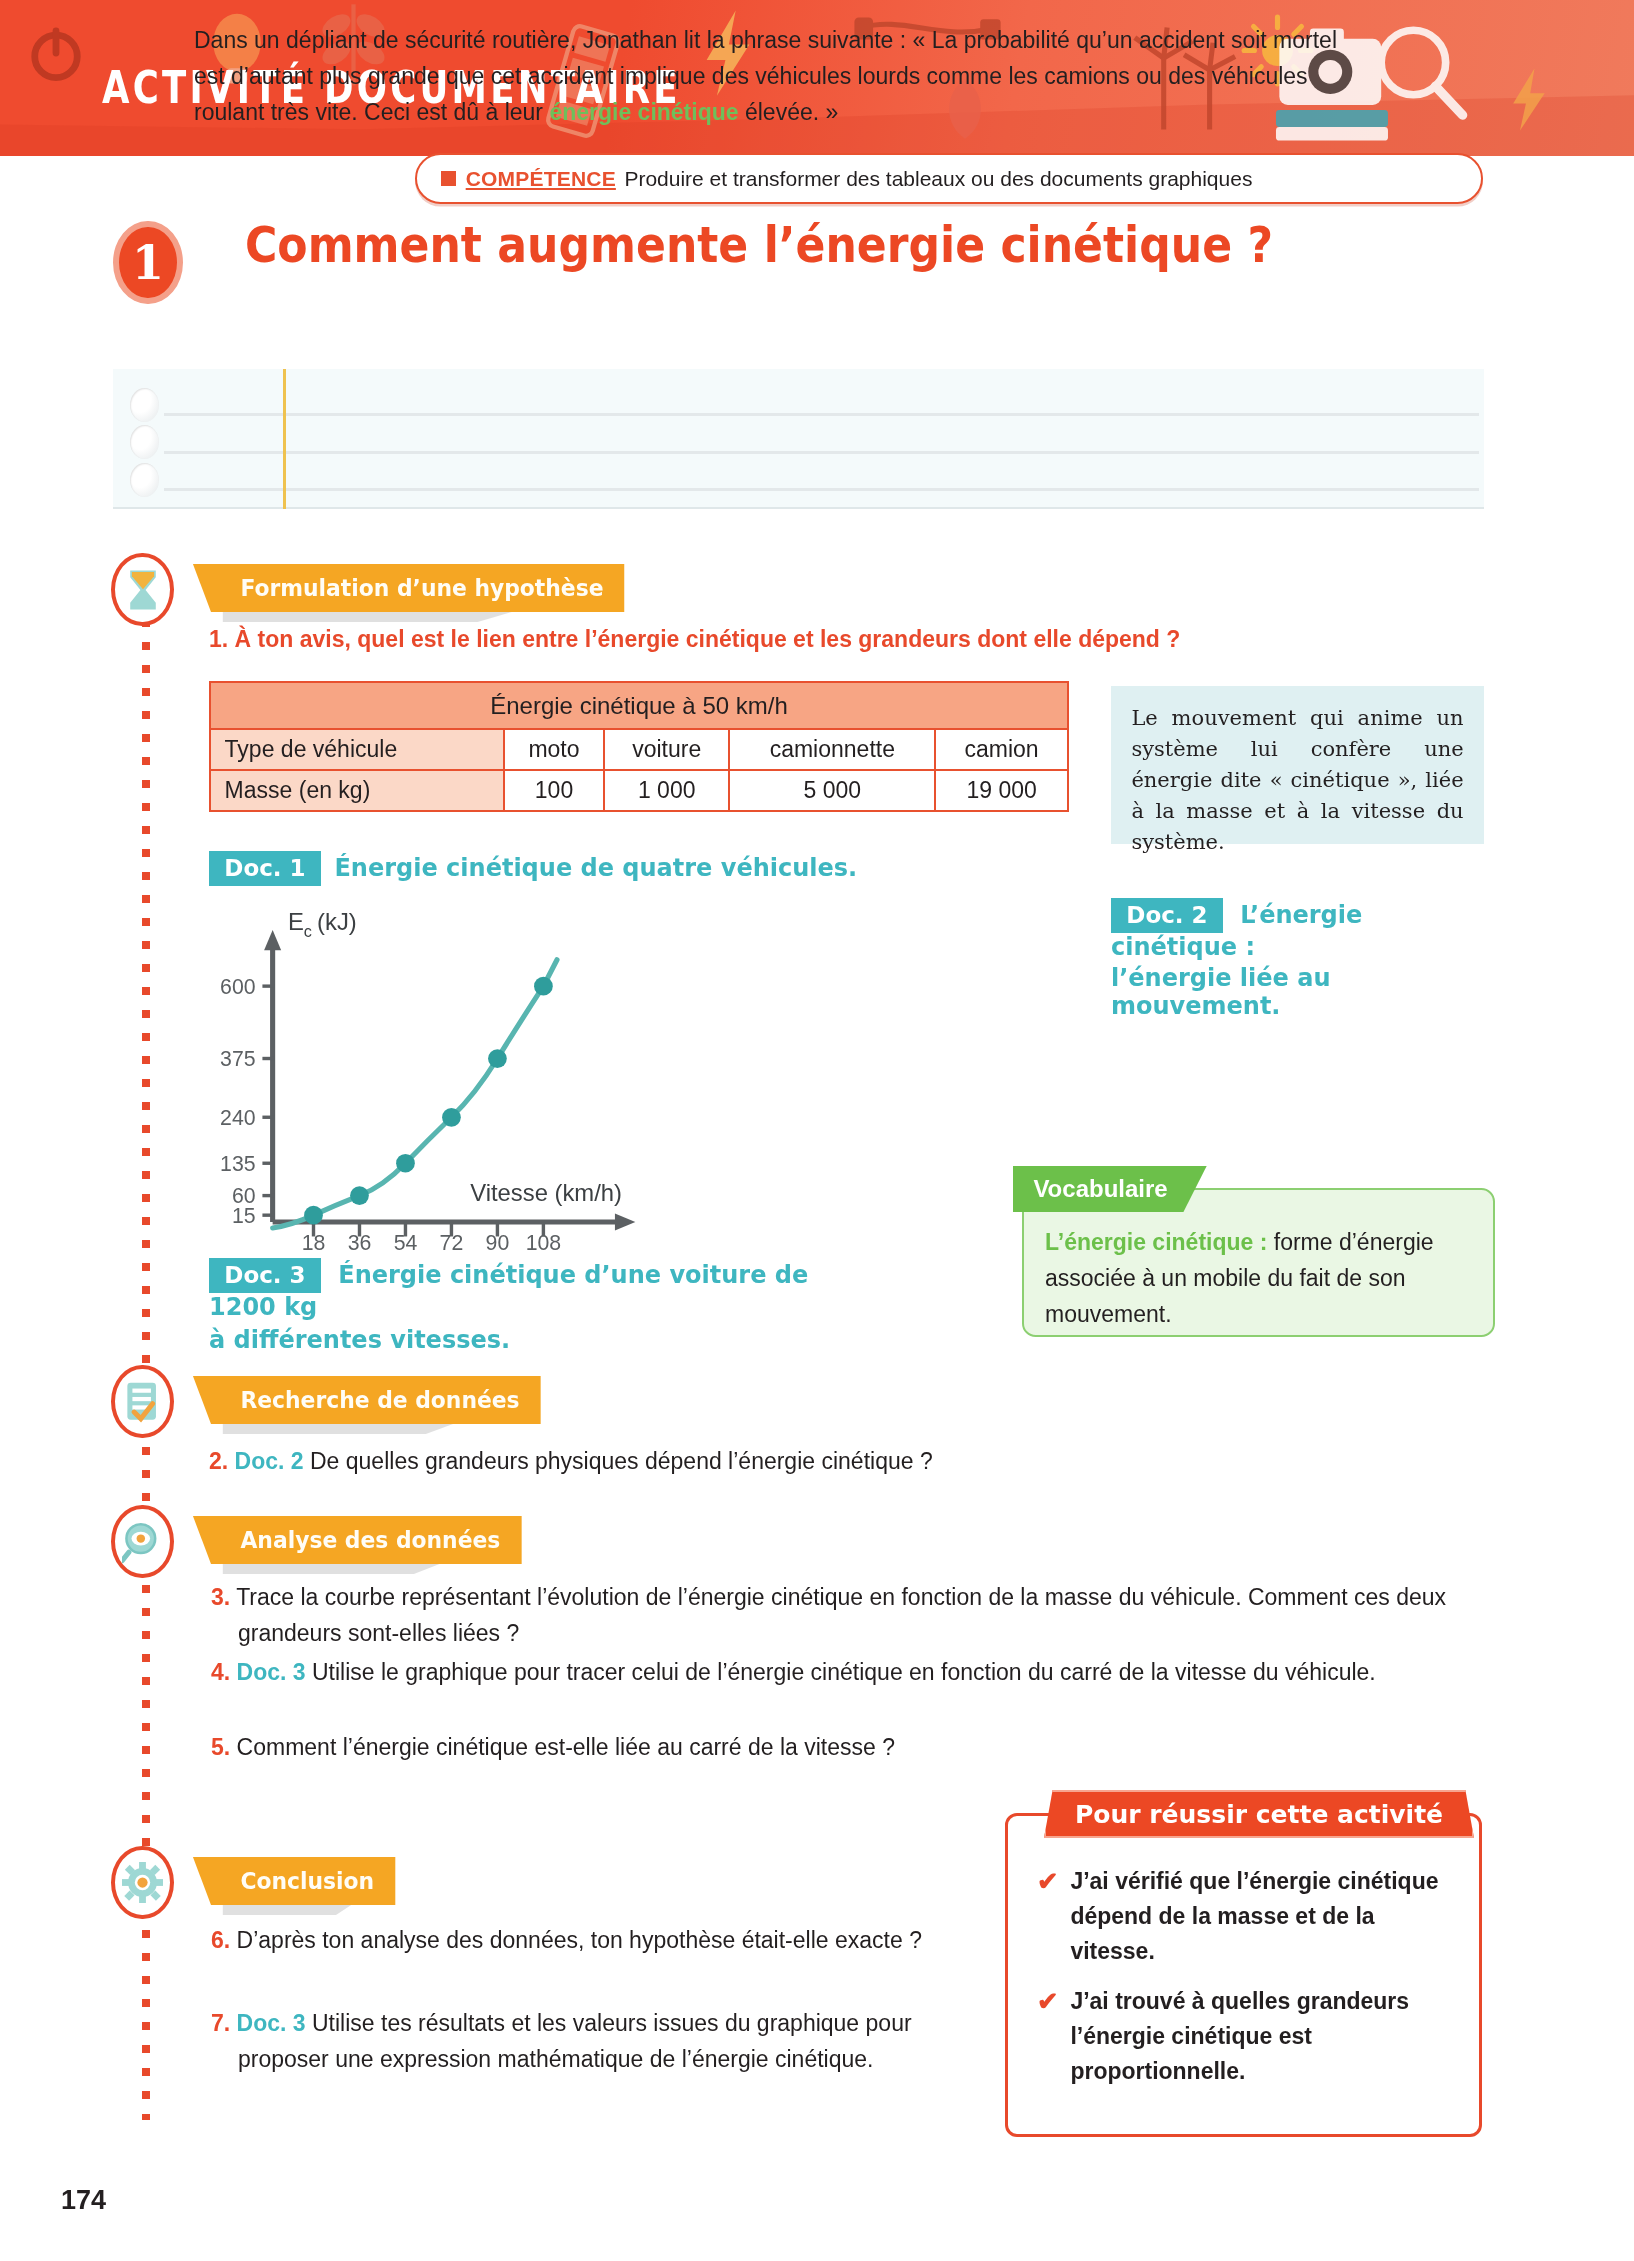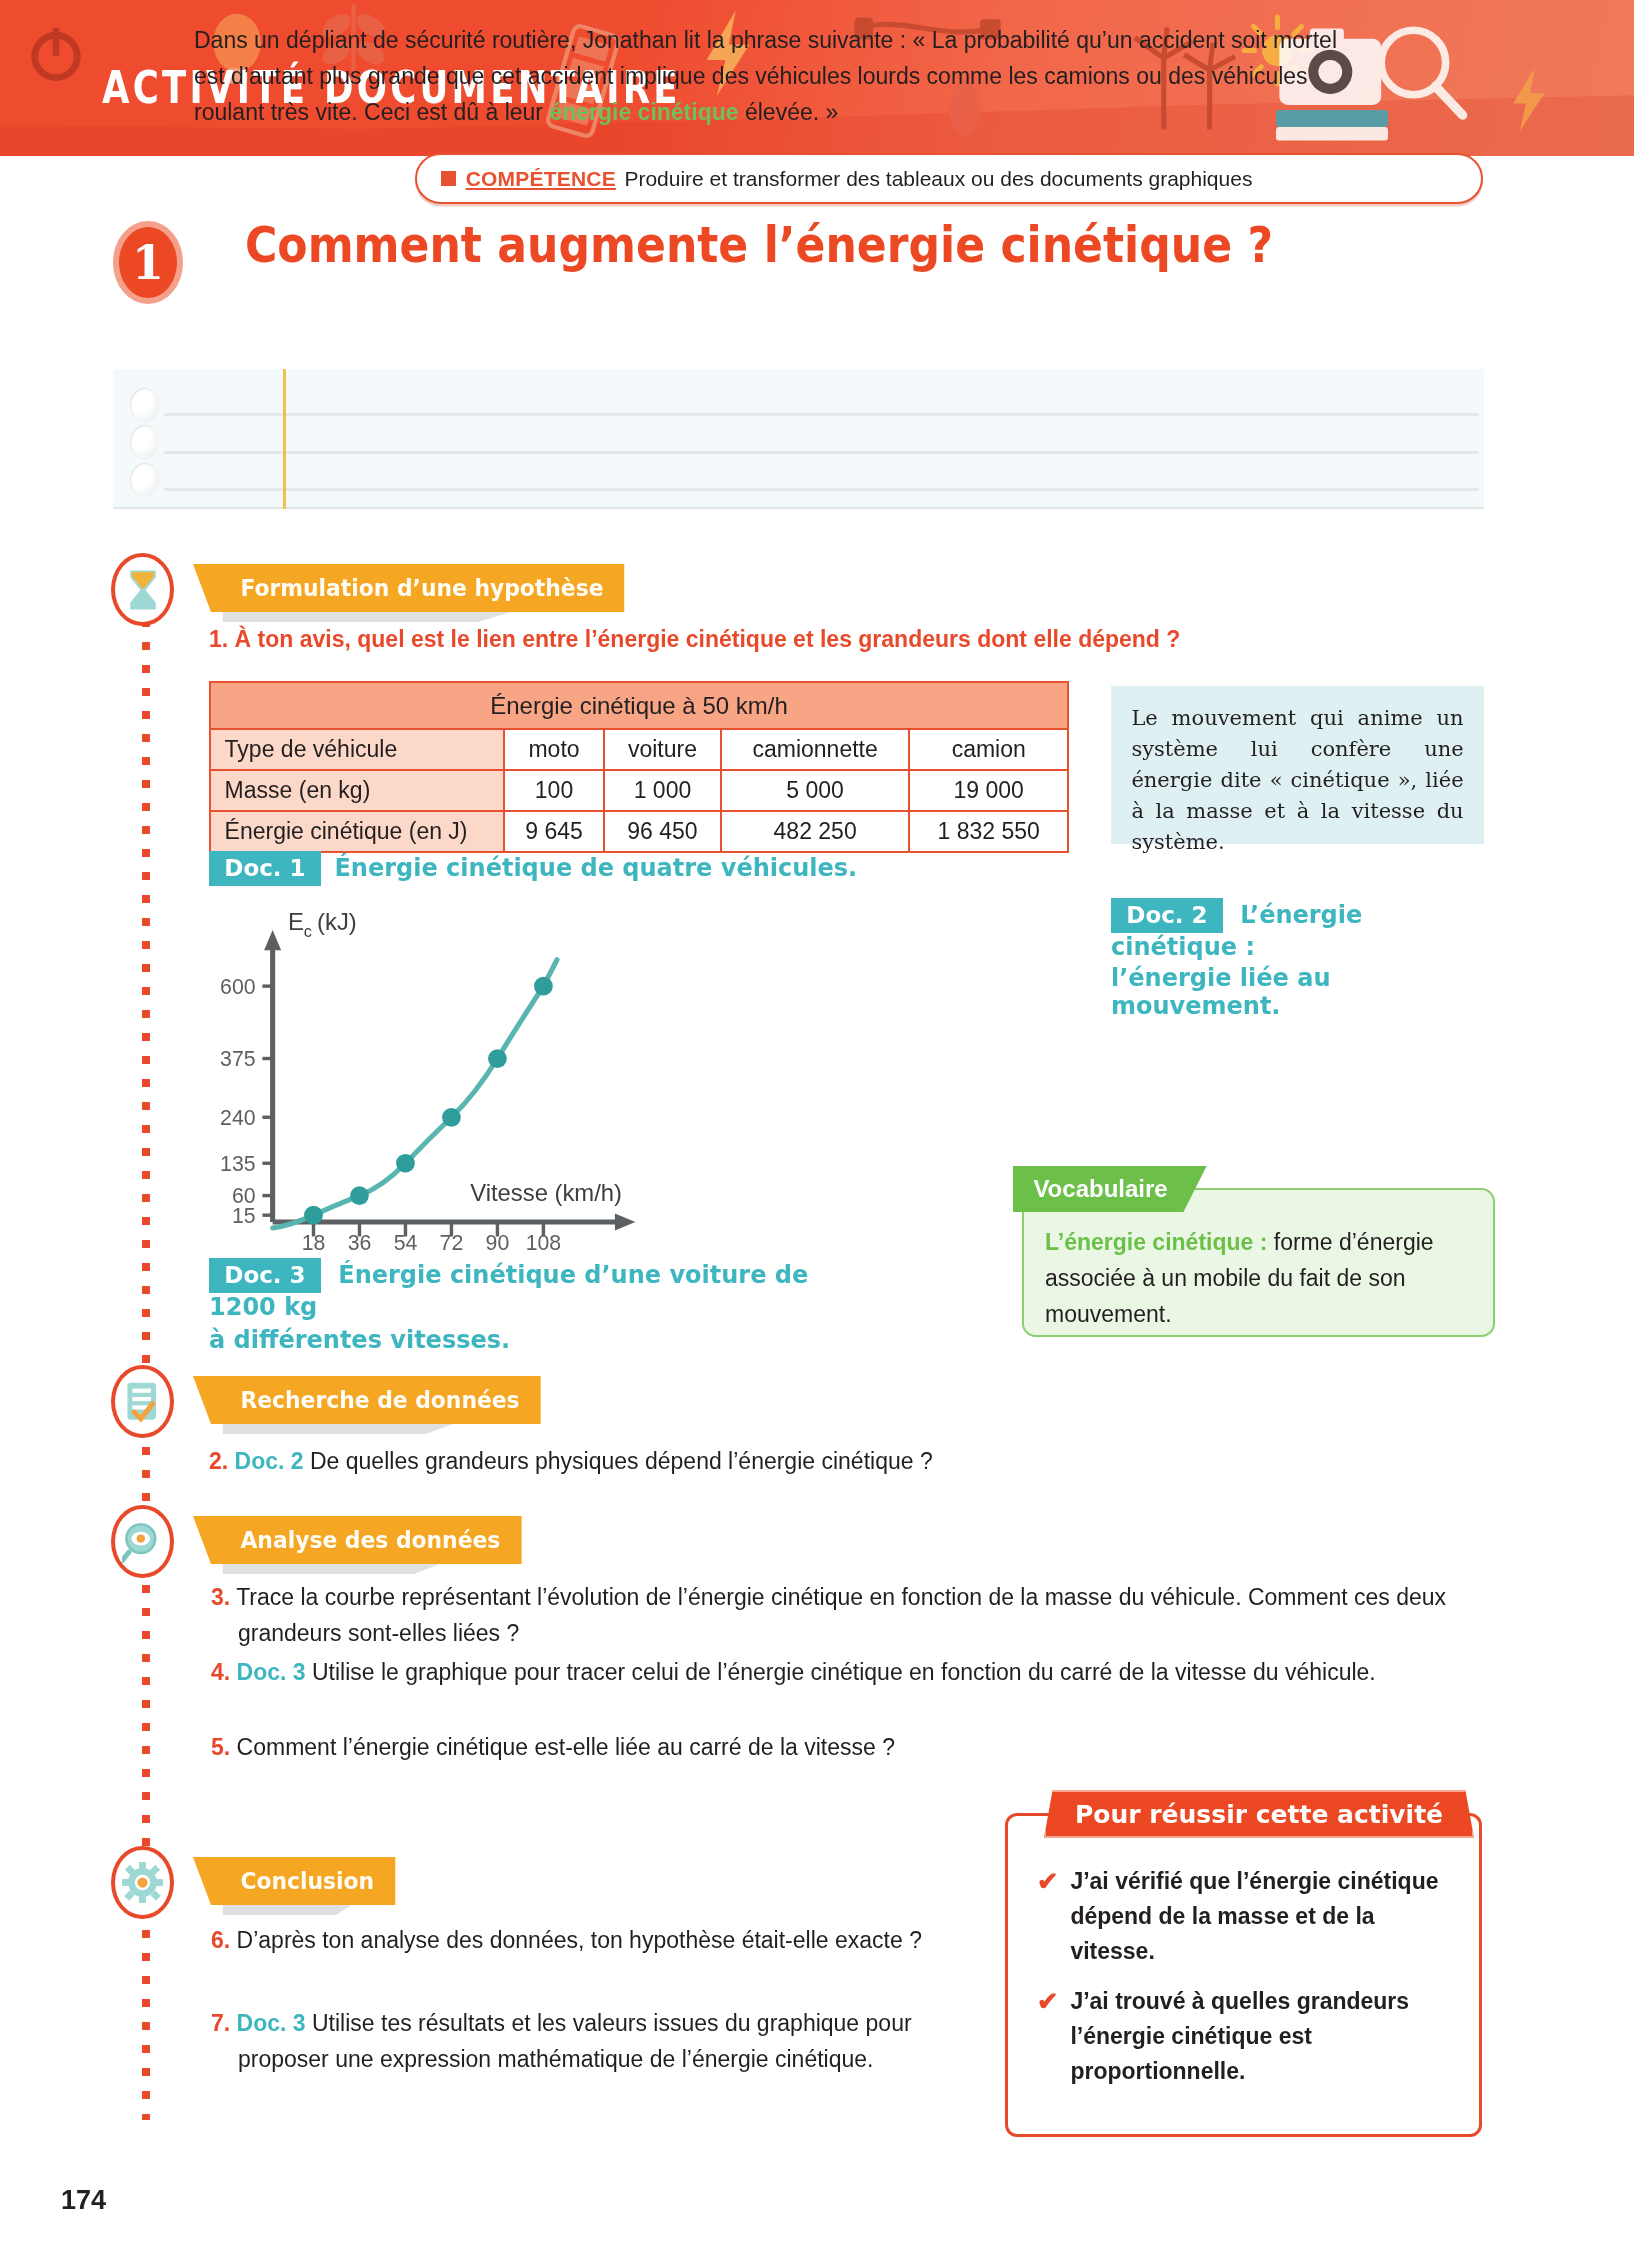--- a/index.html
+++ b/index.html
@@ -342,27 +342,20 @@
       <td>camionnette</td>
       <td>camion</td>
     </tr>
     <tr>
       <td class="rowlbl">Masse (en kg)</td>
       <td>100</td>
       <td>1 000</td>
       <td>5  000</td>
       <td>19 000</td>
     </tr>
-    <tr>
-      <td class="rowlbl">Énergie cinétique (en J)</td>
-      <td>9 645</td>
-      <td>96 450</td>
-      <td>482 250</td>
-      <td>1 832 550</td>
-    </tr>
   </tbody>
     </table>
 </div>
 
 <div id="doc1-caption">
   <span class="doc-badge">Doc. 1</span>
   <span class="doc-caption-text">Énergie cinétique de quatre véhicules.</span>
 </div>
 
 <div id="chart-wrap">

